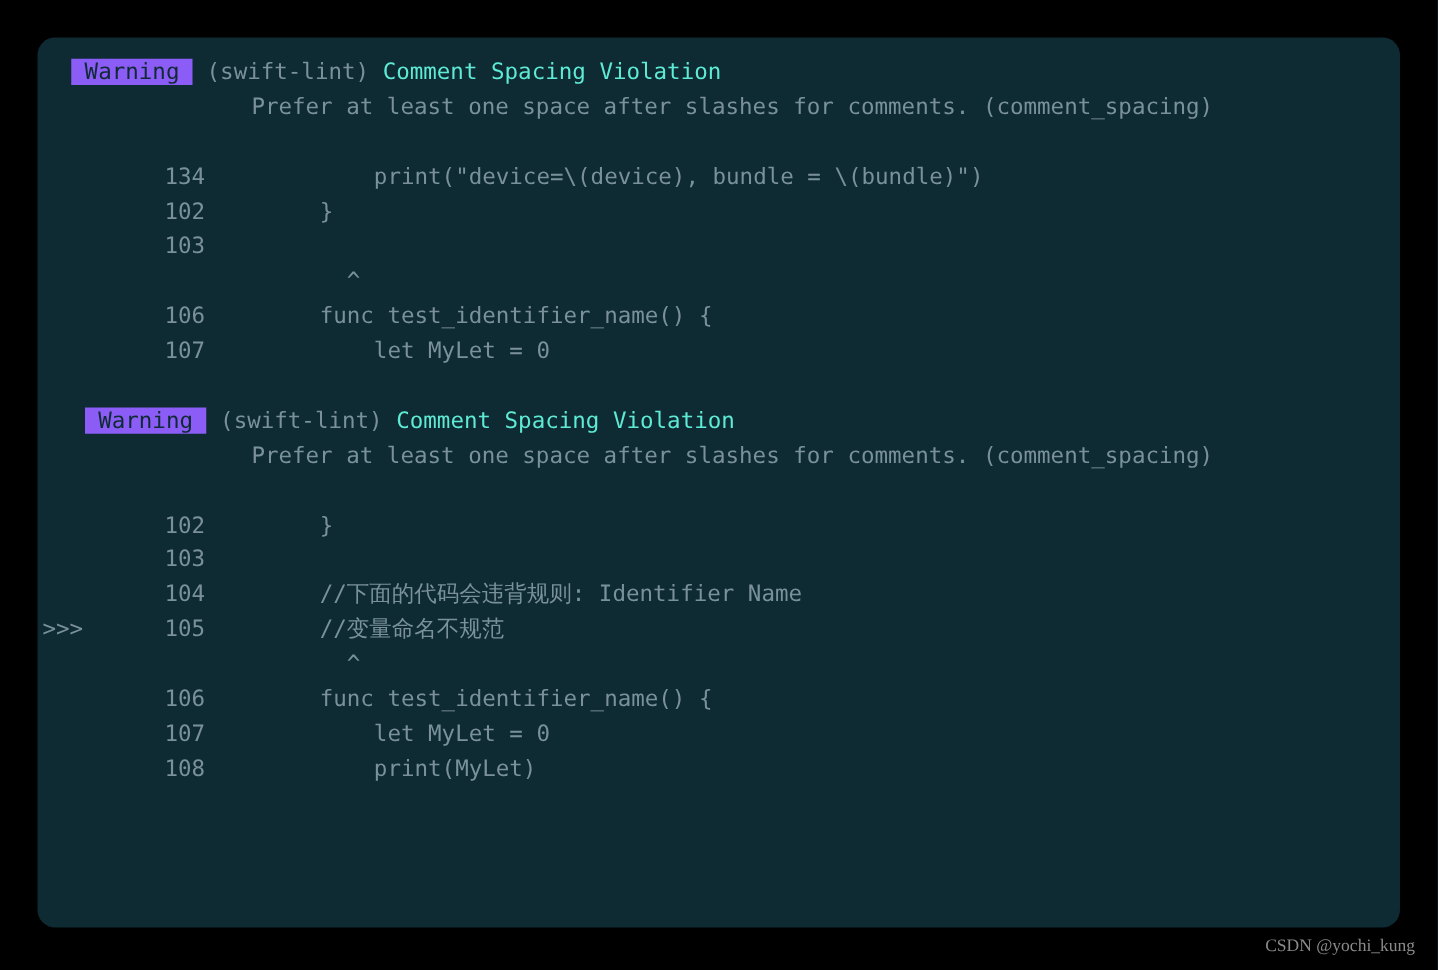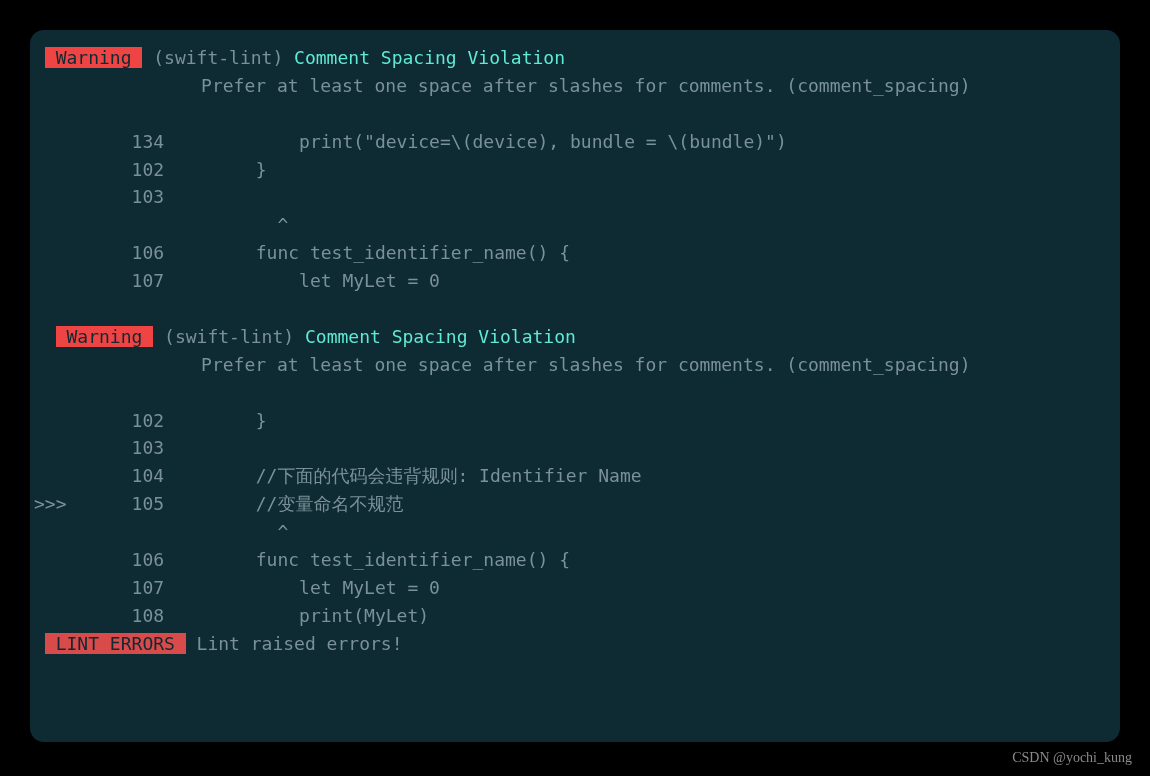--- a/index.html
+++ b/index.html
@@ -25,21 +25,22 @@
     overflow: hidden;
     box-sizing: border-box;
     line-height: 1.55;
     color: #7a9199;
   }
   .line {
     white-space: pre;
   }
   .warning-badge {
     color: #0e2a33;
-    background: #ef4444;
+    background: #8b5cf6;
+    margin-left: 12px;
   }
   .error-badge {
     color: #0e2a33;
     background: #d94a4a;
     font-weight: 500;
   }
   .linter {
     color: #7a9199;
   }
   .rule-link {
@@ -101,16 +102,15 @@
     <div class="line"><span class="gutter">         </span><span class="lineno">102</span><span class="code">     }</span></div>
     <div class="line"><span class="gutter">         </span><span class="lineno">103</span><span class="code"></span></div>
     <div class="line"><span class="gutter">         </span><span class="lineno">104</span><span class="code">     //下面的代码会违背规则: Identifier Name</span></div>
     <div class="line"><span class="gutter">&gt;&gt;&gt;      </span><span class="lineno">105</span><span class="code">     //变量命名不规范</span></div>
     <div class="line caret-line"><span class="gutter">         </span><span class="lineno">   </span><span class="caret">       ^</span></div>
     <div class="line"><span class="gutter">         </span><span class="lineno">106</span><span class="code">     func test_identifier_name() {</span></div>
     <div class="line"><span class="gutter">         </span><span class="lineno">107</span><span class="code">         let MyLet = 0</span></div>
     <div class="line"><span class="gutter">         </span><span class="lineno">108</span><span class="code">         print(MyLet)</span></div>
   </div>
 
-  <div class="line"> <span class="error-badge"> LINT ERRORS </span><span> Lint raised errors!</span></div>
 </div>
 
 <div class="watermark">CSDN @yochi_kung</div>
 
 </body></html>

